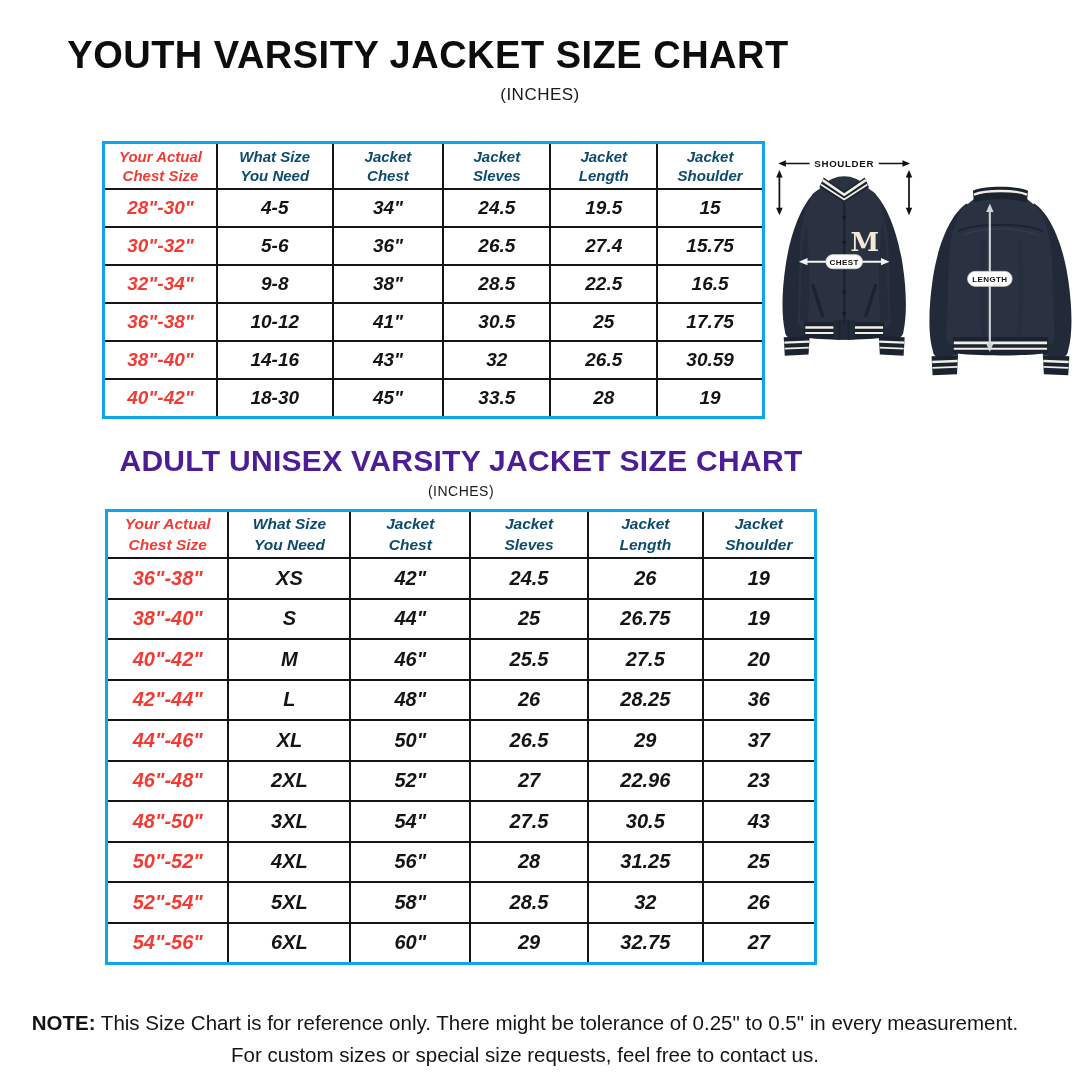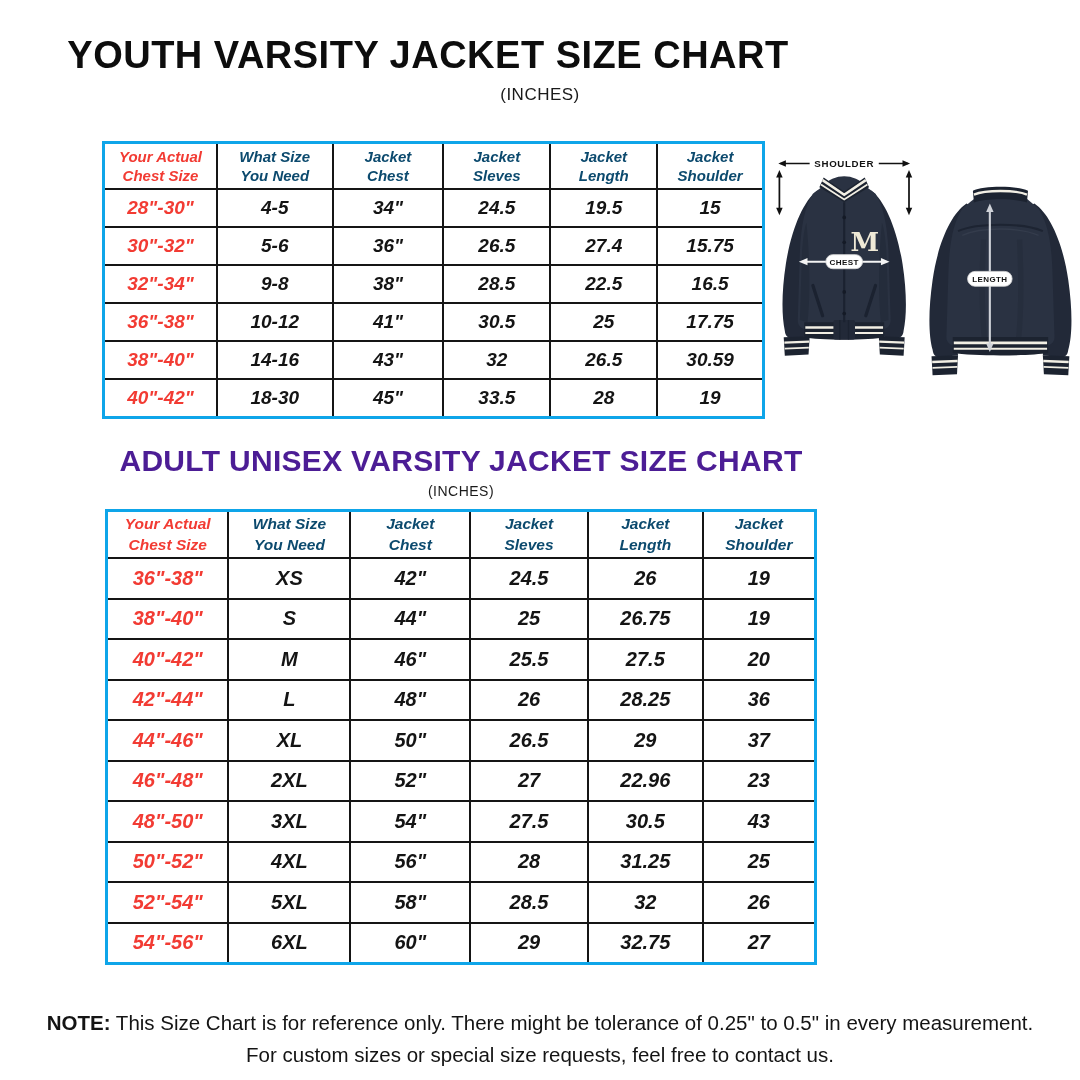--- a/index.html
+++ b/index.html
@@ -51,21 +51,21 @@
 
   #adult-table{left:105px;top:509px;width:712px;}
   #adult-table th{height:45px;font-size:15.5px;}
   #adult-table td{height:38.5px;font-size:20px;}
 
   
   #jacket-diagram{left:772px;top:148px;width:308px;height:248px;}
 
   
   .note{
-    left:35px;width:1010px;top:1007px;text-align:center;
+    left:20px;width:1010px;top:1007px;text-align:center;
     font-size:20.5px;line-height:1.55;color:#141414;
   }
   .note b{font-weight:bold;}
 </style>
 </head>
 <body>
 
 <div class="abs main-title">YOUTH VARSITY JACKET SIZE CHART</div>
 <div class="abs main-subtitle">(INCHES)</div>
 

